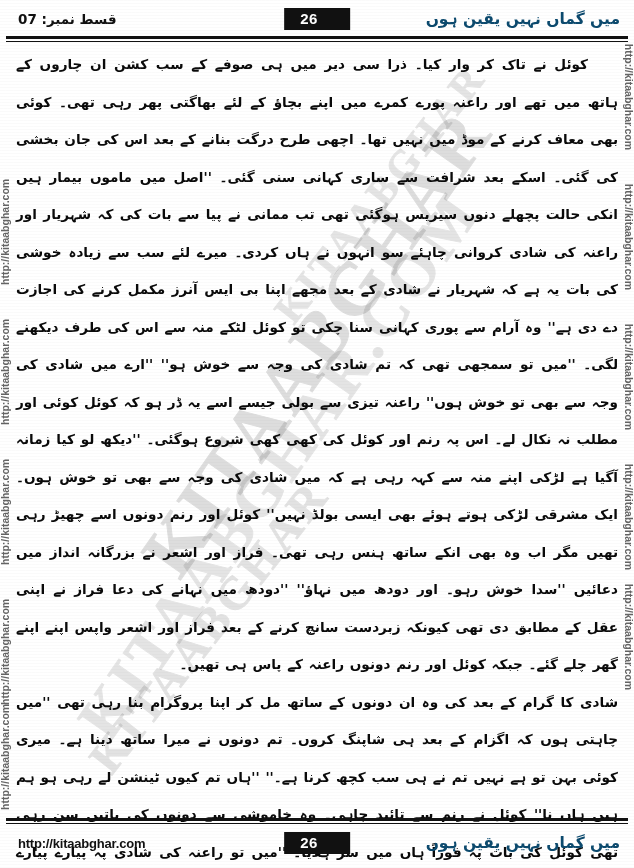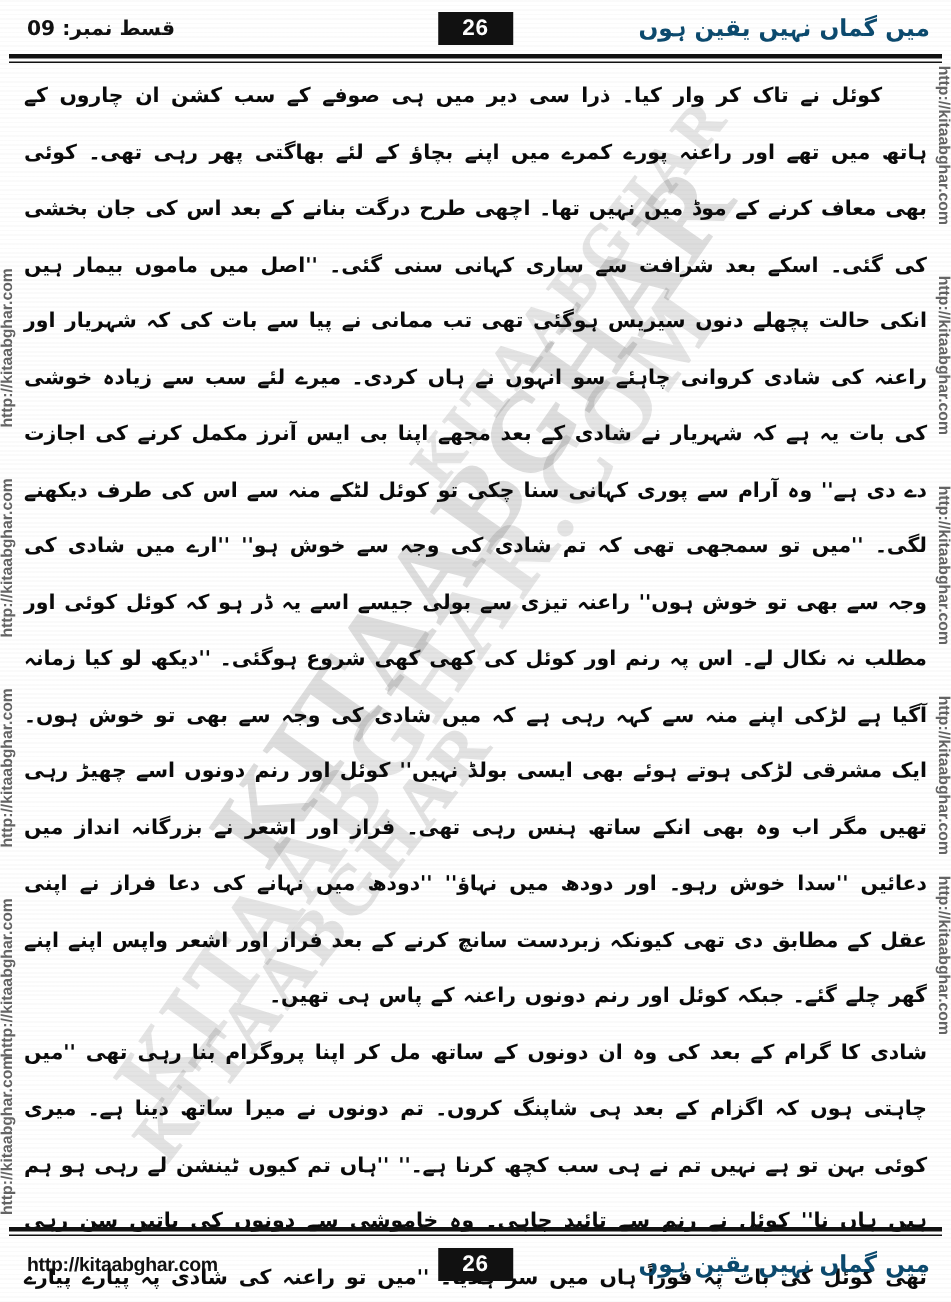--- a/index.html
+++ b/index.html
@@ -141,21 +141,21 @@
   .page-badge {
     position: absolute;
     left: 50%;
     top: 50%;
     transform: translate(-50%, -50%);
     background: #111111;
     color: #ffffff;
     font-family: "Liberation Sans", sans-serif;
     font-size: 15px;
     font-weight: bold;
-    padding: 3px 16px 4px 16px;
+    padding: 3px 32px 4px 16px;
     line-height: 1;
     direction: ltr;
     letter-spacing: 0.5px;
   }
 
   .rule {
     position: absolute;
     left: 6px;
     right: 6px;
     z-index: 4;
@@ -231,21 +231,21 @@
     <div class="wm-side right" style="top:150px">http://kitaabghar.com</div>
     <div class="wm-side right" style="top:290px">http://kitaabghar.com</div>
     <div class="wm-side right" style="top:430px">http://kitaabghar.com</div>
     <div class="wm-side right" style="top:570px">http://kitaabghar.com</div>
     <div class="wm-side right" style="top:690px">http://kitaabghar.com</div>
   </div>
 
   <div class="runhead top">
     <div class="run-title">میں گماں نہیں یقین ہوں</div>
     <div class="page-badge">26</div>
-    <div class="run-left">قسط نمبر: 09</div>
+    <div class="run-left">قسط نمبر: 07</div>
   </div>
 
   <div class="rule top">
     <div class="thick"></div>
     <div class="gap"></div>
     <div class="thin"></div>
   </div>
 
   <div class="body-area">
     <p class="para indent">کوئل نے تاک کر وار کیا۔ ذرا سی دیر میں ہی صوفے کے سب کشن ان چاروں کے ہاتھ میں تھے اور راعنہ پورے کمرے میں اپنے بچاؤ کے لئے بھاگتی پھر رہی تھی۔ کوئی بھی معاف کرنے کے موڈ میں نہیں تھا۔ اچھی طرح درگت بنانے کے بعد اس کی جان بخشی کی گئی۔ اسکے بعد شرافت سے ساری کہانی سنی گئی۔ ''اصل میں ماموں بیمار ہیں انکی حالت پچھلے دنوں سیریس ہوگئی تھی تب ممانی نے پیا سے بات کی کہ شہریار اور راعنہ کی شادی کروانی چاہئے سو انہوں نے ہاں کردی۔ میرے لئے سب سے زیادہ خوشی کی بات یہ ہے کہ شہریار نے شادی کے بعد مجھے اپنا بی ایس آنرز مکمل کرنے کی اجازت دے دی ہے'' وہ آرام سے پوری کہانی سنا چکی تو کوئل لٹکے منہ سے اس کی طرف دیکھنے لگی۔ ''میں تو سمجھی تھی کہ تم شادی کی وجہ سے خوش ہو'' ''ارے میں شادی کی وجہ سے بھی تو خوش ہوں'' راعنہ تیزی سے بولی جیسے اسے یہ ڈر ہو کہ کوئل کوئی اور مطلب نہ نکال لے۔ اس پہ رنم اور کوئل کی کھی کھی شروع ہوگئی۔ ''دیکھ لو کیا زمانہ آگیا ہے لڑکی اپنے منہ سے کہہ رہی ہے کہ میں شادی کی وجہ سے بھی تو خوش ہوں۔ ایک مشرقی لڑکی ہوتے ہوئے بھی ایسی بولڈ نہیں'' کوئل اور رنم دونوں اسے چھیڑ رہی تھیں مگر اب وہ بھی انکے ساتھ ہنس رہی تھی۔ فراز اور اشعر نے بزرگانہ انداز میں دعائیں ''سدا خوش رہو۔ اور دودھ میں نہاؤ'' ''دودھ میں نہانے کی دعا فراز نے اپنی عقل کے مطابق دی تھی کیونکہ زبردست سانچ کرنے کے بعد فراز اور اشعر واپس اپنے اپنے گھر چلے گئے۔ جبکہ کوئل اور رنم دونوں راعنہ کے پاس ہی تھیں۔</p>

